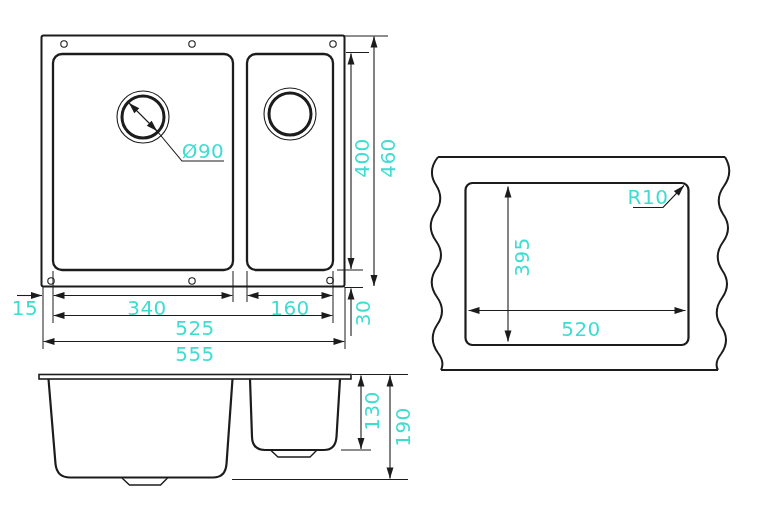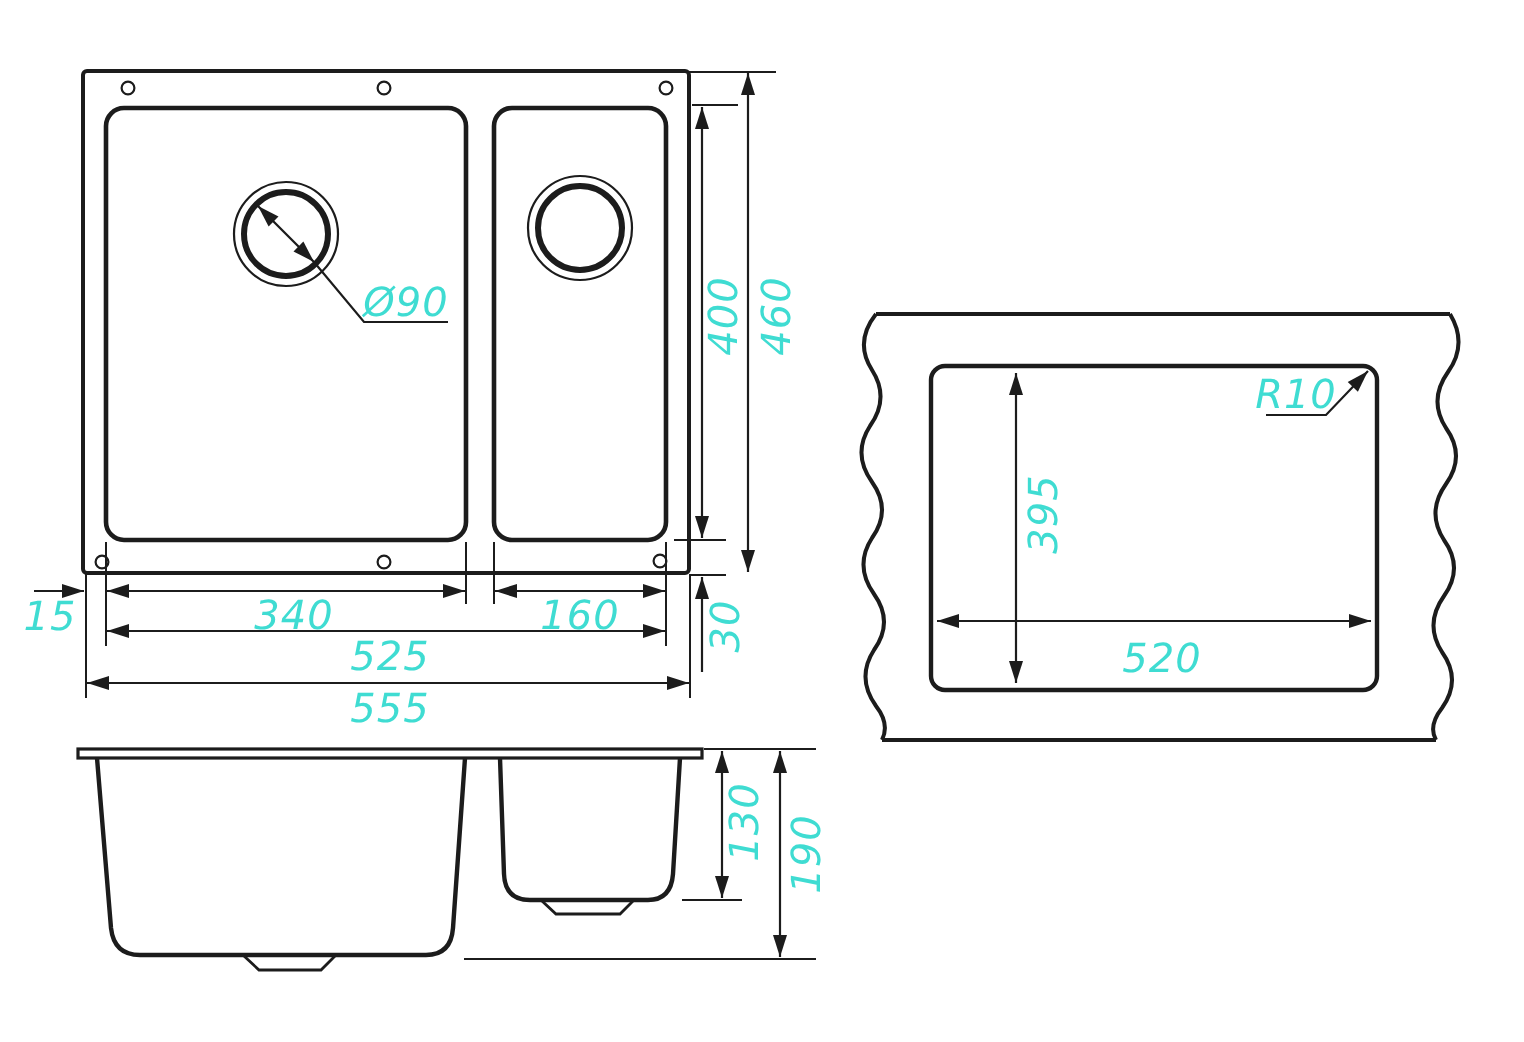--- a/index.html
+++ b/index.html
@@ -1,17 +1,17 @@
 <!DOCTYPE html>
 <html><head>
 <meta charset="utf-8">
 <style>
   html,body{margin:0;padding:0;background:#ffffff;}
   .stage{position:relative;width:762px;height:521px;background:#ffffff;overflow:hidden;
-         font-family:"DejaVu Sans","Liberation Sans",sans-serif;font-style:italic;}
+         font-family:"DejaVu Sans","Liberation Sans",sans-serif;}
   svg{display:block;}
   .ln{stroke:#1c1c1c;fill:none;}
   .thick{stroke-width:2.3;}
   .med{stroke-width:2;}
   .thin{stroke-width:1.4;}
   .dim{stroke:#1c1c1c;stroke-width:1.1;fill:none;}
   .ext{stroke:#1c1c1c;stroke-width:1;fill:none;}
   .hole{stroke:#1c1c1c;stroke-width:1.1;fill:none;}
   .dim-label{font-family:"DejaVu Sans","Liberation Sans",sans-serif;font-size:20px;
              letter-spacing:0.5px;fill:#3FDCD2;}

